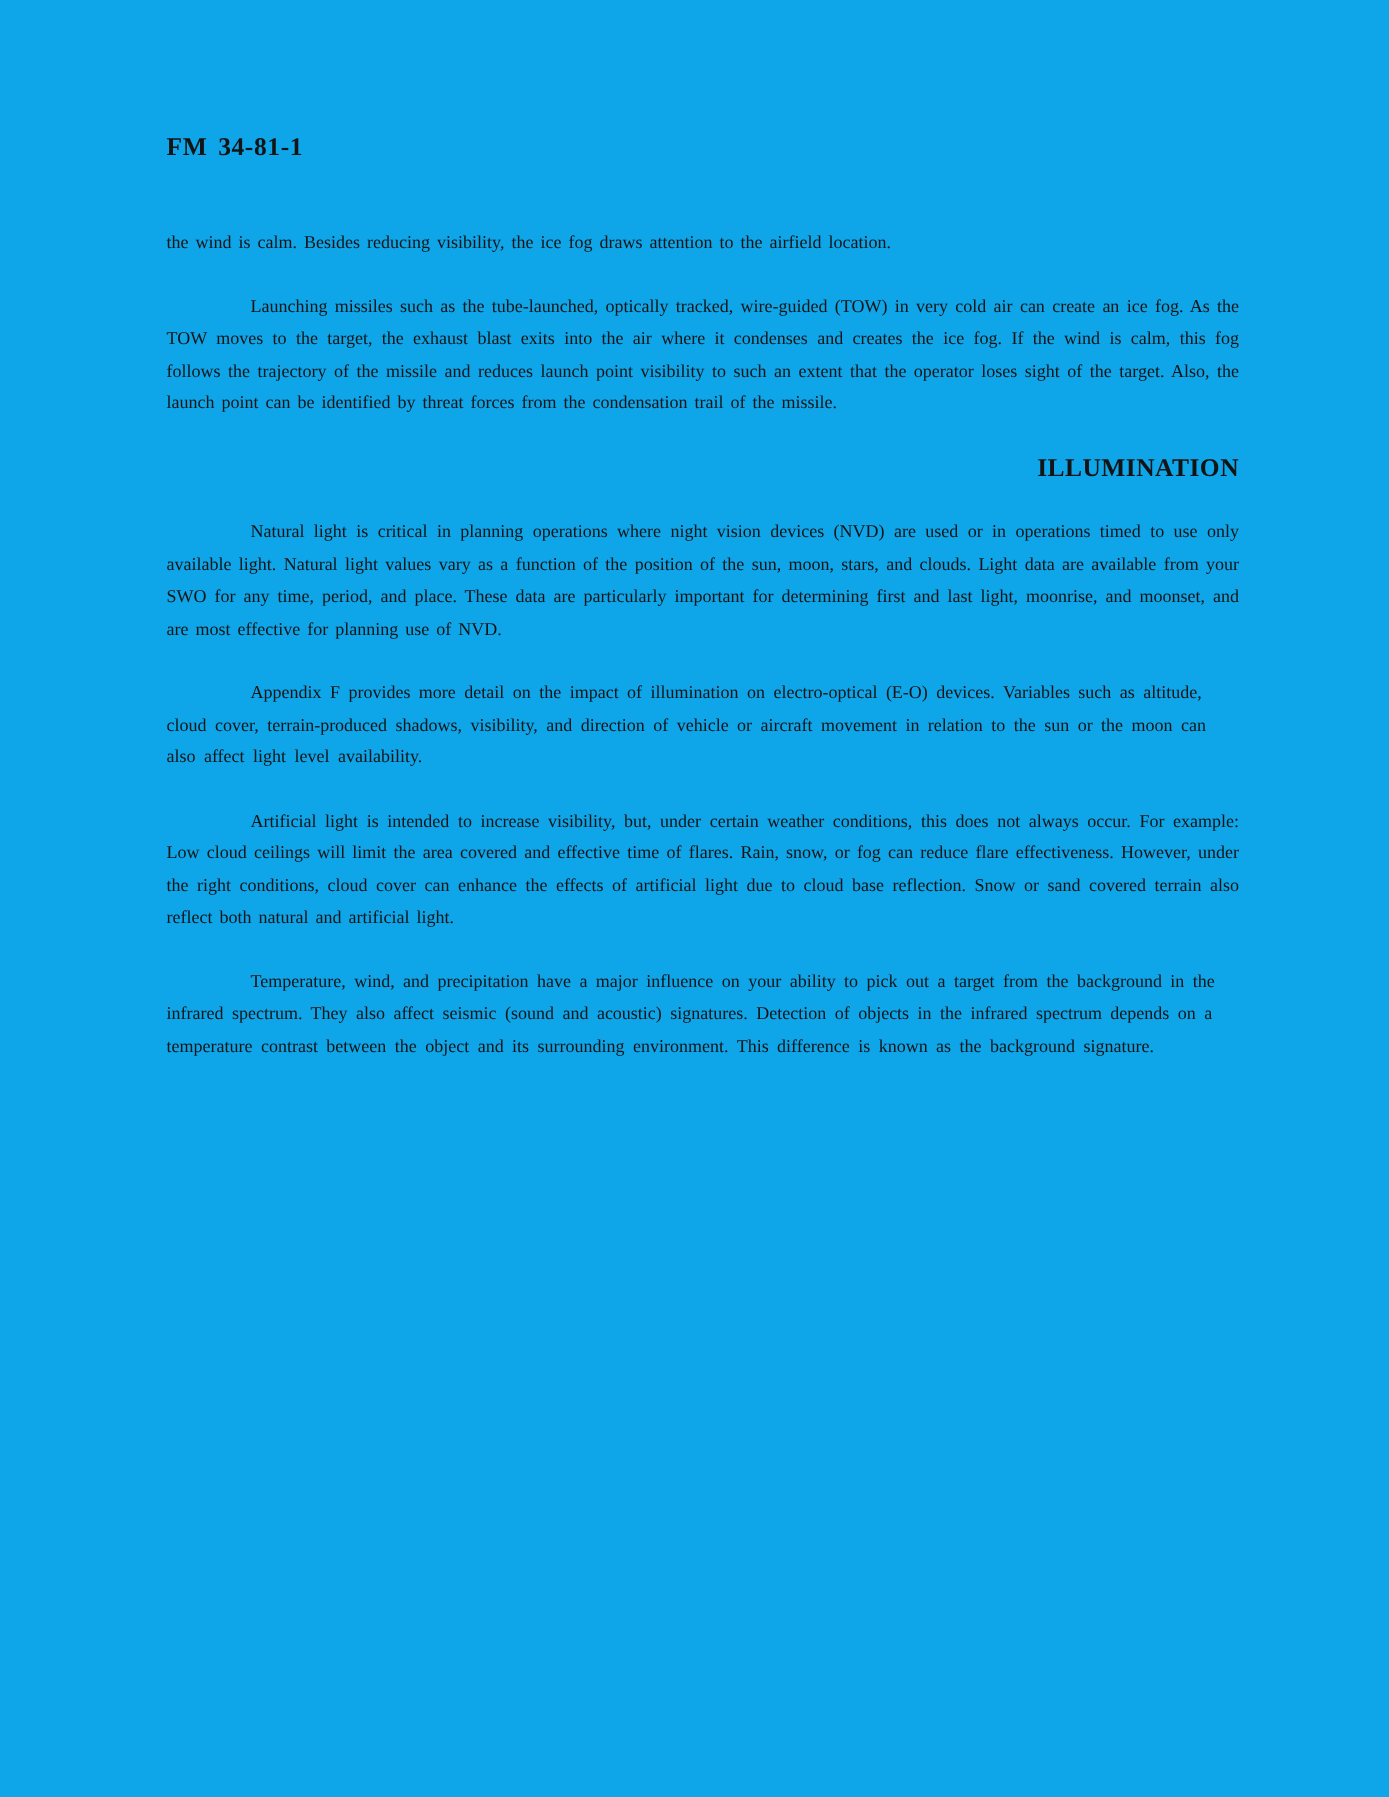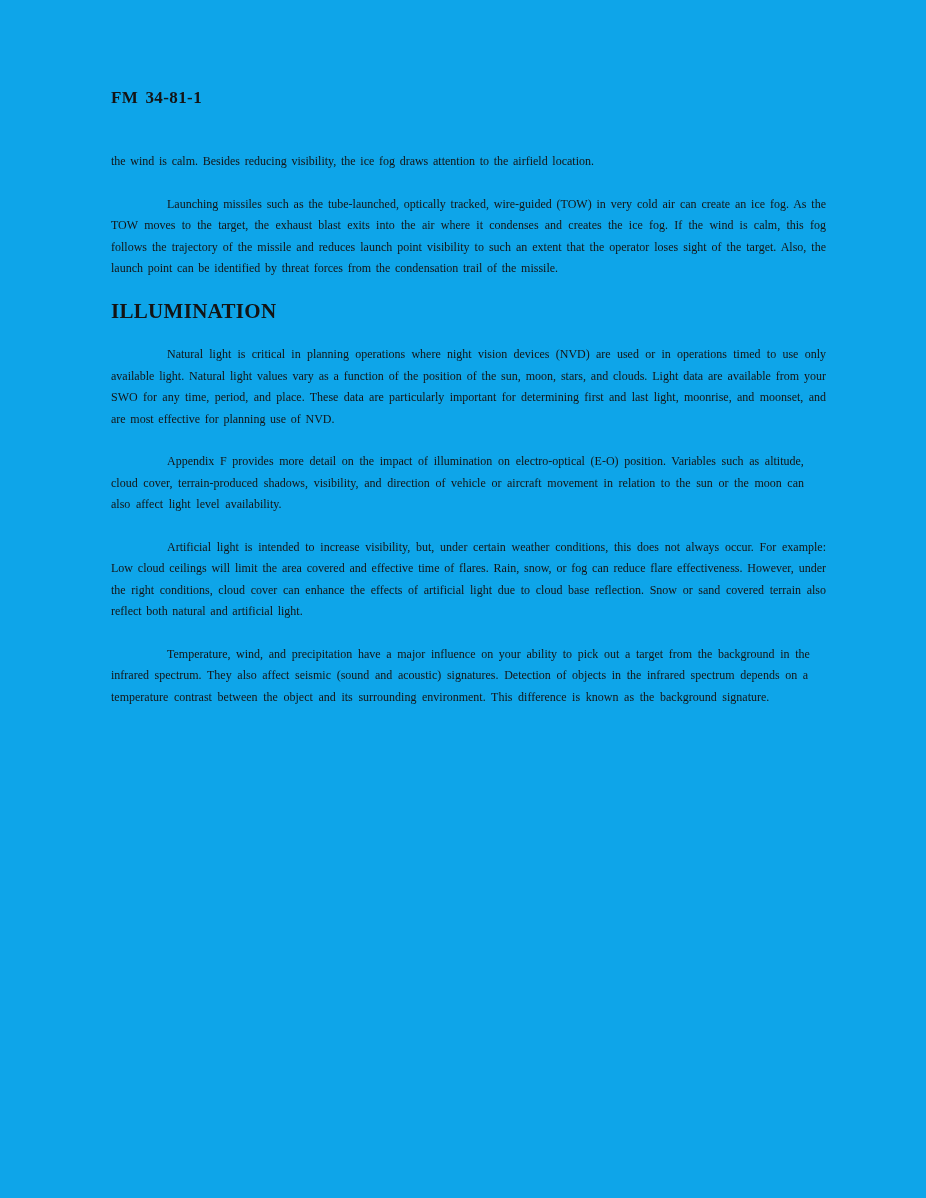--- a/index.html
+++ b/index.html
@@ -34,24 +34,24 @@
     word-spacing: 0.14em;
   }
   .para.indent {
     text-indent: 56px;
   }
   .para.ragged {
     text-align: left;
     word-spacing: 0.22em;
   }
   .section-heading {
-    font-size: 21px;
+    font-size: 17px;
     line-height: 21.5px;
     font-weight: bold;
-    text-align: left;
+    text-align: right;
     word-spacing: 0.35em;
     letter-spacing: 0.3px;
     margin: 21px 0 22px 0;
   }
   .page-footer {
     position: absolute;
     left: 0;
     right: 0;
     top: 1056px;
     text-align: center;
@@ -68,21 +68,21 @@
   <div class="doc-header">FM 34-81-1</div>
 
   <p class="para">the wind is calm. Besides reducing visibility, the ice fog draws attention to the airfield location.</p>
 
   <p class="para indent">Launching missiles such as the tube-launched, optically tracked, wire-guided (TOW) in very cold air can create an ice fog.  As the TOW moves to the target, the exhaust blast exits into the air where it condenses and creates the ice fog. If the wind is calm, this fog follows the trajectory of the missile and reduces launch point visibility to such an extent that the operator loses sight of the target. Also, the launch point can be identified by threat forces from the condensation trail of the missile.</p>
 
   <h2 class="section-heading">ILLUMINATION</h2>
 
   <p class="para indent">Natural light is critical in planning operations where night vision devices (NVD) are used or in operations timed to use only available light. Natural light values vary as a function of the position of the sun, moon, stars, and clouds. Light data are available from your SWO for any time, period, and place. These data are particularly important for determining first and last light, moonrise, and moonset, and are most effective for planning use of NVD.</p>
 
-  <p class="para indent ragged">Appendix F provides more detail on the impact of illumination on electro-optical (E-O) position.  Variables such as altitude, cloud cover, terrain-produced shadows, visibility, and direction of vehicle or aircraft movement in relation to the sun or the moon can also affect light level availability.</p>
+  <p class="para indent ragged">Appendix F provides more detail on the impact of illumination on electro-optical (E-O) devices.  Variables such as altitude, cloud cover, terrain-produced shadows, visibility, and direction of vehicle or aircraft movement in relation to the sun or the moon can also affect light level availability.</p>
 
   <p class="para indent">Artificial light is intended to increase visibility, but, under certain weather conditions, this does not always occur. For example: Low cloud ceilings will limit the area covered and effective time of flares. Rain, snow, or fog can reduce flare effectiveness.   However, under the right conditions, cloud cover can enhance the effects of artificial light due to cloud base reflection. Snow or sand covered terrain also reflect both natural and artificial light.</p>
 
 
   <p class="para indent ragged">Temperature, wind, and precipitation have a major influence on your ability to pick out a target from the background in the infrared spectrum. They also affect seismic (sound and acoustic) signatures.  Detection of objects in the infrared spectrum depends on a temperature contrast between the object and its surrounding environment.  This difference is known as the background signature.</p>
 
 
 </div>
 
 </body></html>

